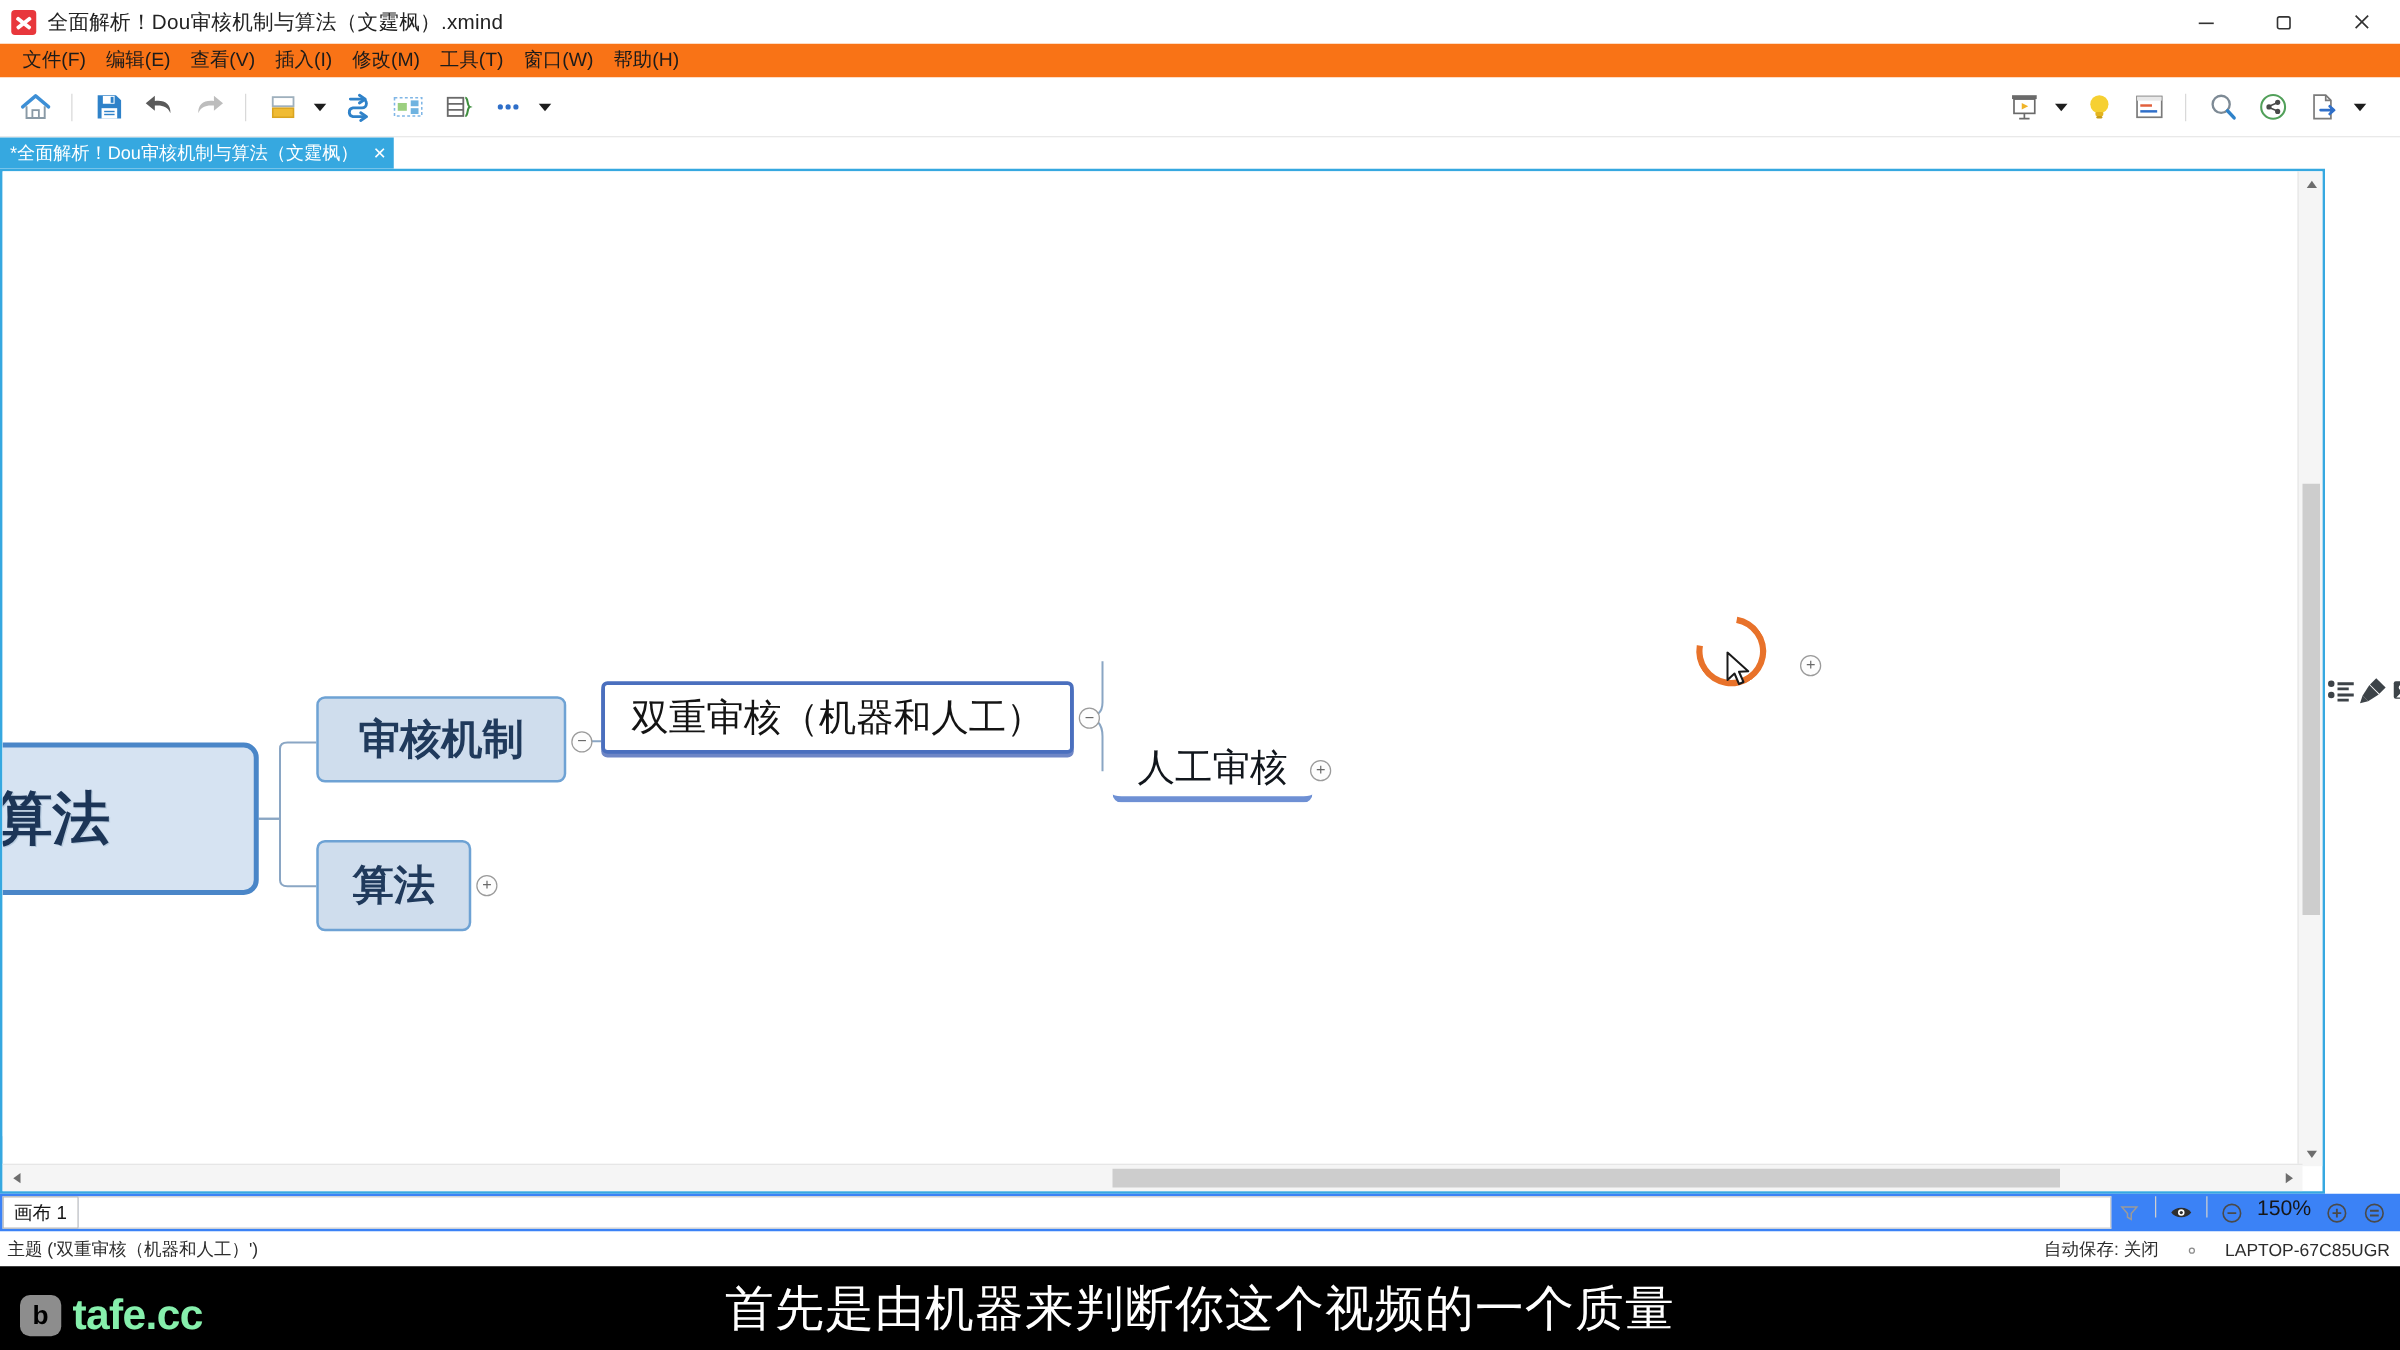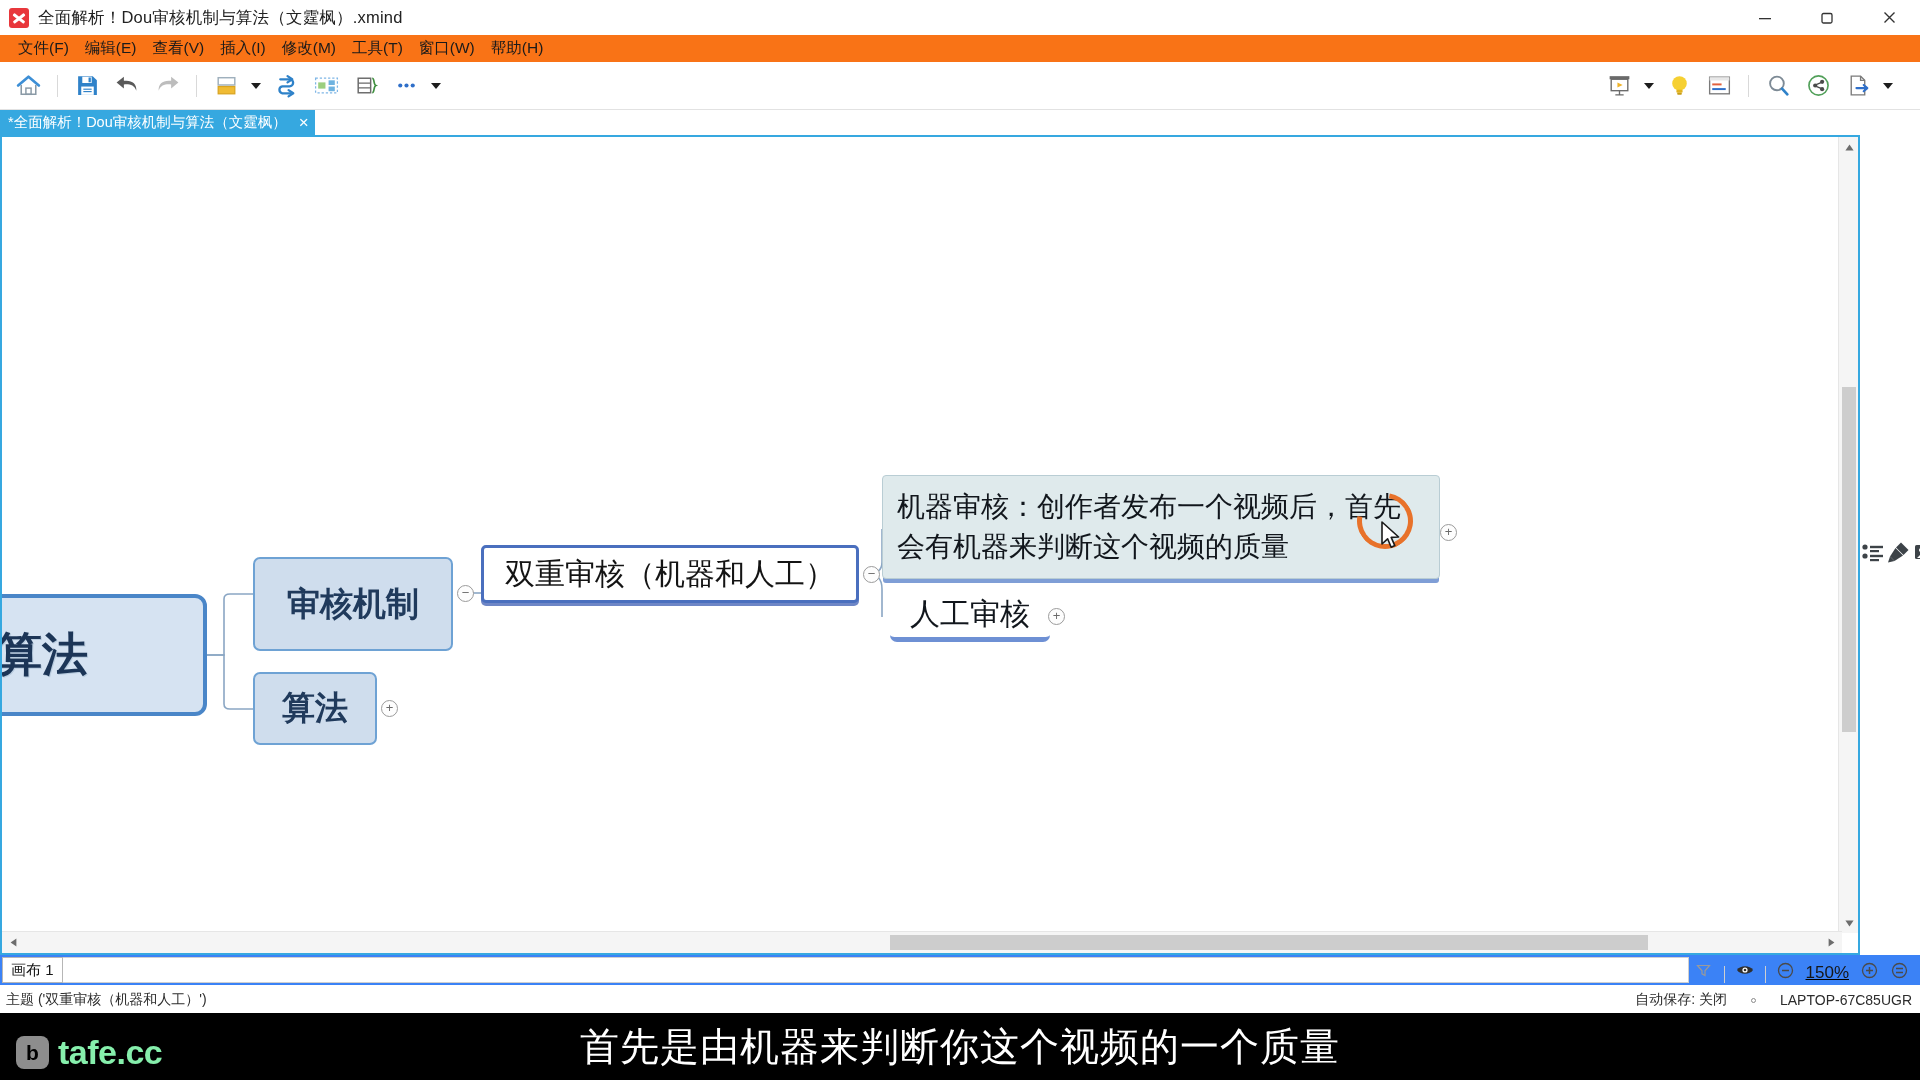--- a/index.html
+++ b/index.html
@@ -118,21 +118,21 @@
   }
   .root-node .nbox {
     width: 275px; height: 122px; background: #d6e3f2; border: 4px solid #4a86c8;
     font-size: 46px; font-weight: bold; color: #1c3557; border-radius: 12px;
     text-shadow: 1px 1px 0 #b9ccdf;
     justify-content: flex-start; padding-left: 14px;
   }
   
   .n-shenhe { left: 251px; top: 420px; }
   .n-shenhe .nbox {
-    width: 200px; height: 94px; background: #cfdded; border: 2.5px solid #6ea2d4;
+    width: 200px; height: 69px; background: #cfdded; border: 2.5px solid #6ea2d4;
     font-size: 33px; font-weight: bold; color: #203a5c;
   }
   .n-suanfa { left: 251px; top: 535px; }
   .n-suanfa .nbox {
     width: 124px; height: 73px; background: #cfdded; border: 2.5px solid #6ea2d4;
     font-size: 33px; font-weight: bold; color: #203a5c;
   }
   
   .n-shuang { left: 479px; top: 408px; }
   .n-shuang .nbox {
@@ -187,21 +187,21 @@
   .sheetbar {
     position: absolute; left: 0; top: 955px; width: 1920px; height: 30px;
     background: #3b82f6; display: flex; align-items: center;
   }
   .sheettab {
     height: 26px; min-width: 58px; border: 1px solid #b6b6b6; background: #fff;
     display: flex; align-items: center; padding: 0 8px; font-size: 15px; color: #161616;
     margin-left: 2px;
   }
   .sheetrest { flex: 1; height: 26px; border: 1px solid #cfcfcf; border-left: none; background: #fff; }
-  .statusright { display: flex; align-items: flex-end; gap: 0; padding-right: 6px; height: 26px; text-decoration: underline; }
+  .statusright { display: flex; align-items: flex-start; gap: 0; padding-right: 6px; height: 26px; }
   .sbtn { width: 30px; height: 26px; display: flex; align-items: center; justify-content: center; color: #3a3a3a; }
   .vsep { width: 1px; height: 17px; background: #cfcfcf; margin: 0 5px; }
   .zoomval { font-size: 17px; color: #161616; padding: 0 5px; }
 
   .infobar {
     position: absolute; left: 0; top: 987px; width: 1920px; height: 26px;
     background: #fff; display: flex; align-items: center; font-size: 14px; color: #2c2c2c;
   }
   .infobar .left { padding-left: 6px; }
   .infobar .right { margin-left: auto; padding-right: 8px; display: flex; align-items: center; gap: 24px; }
@@ -443,23 +443,20 @@
       <div class="node n-suanfa">
         <div class="nbox">算法</div>
       </div>
       <div class="toggle" style="left:379px; top:563px;">+</div>
 
       <div class="node n-shuang">
         <div class="nbox">双重审核（机器和人工）</div>
       </div>
       <div class="toggle" style="left:861px; top:429px;">−</div>
 
-      <div class="node n-jiqi">
-        <div class="nbox">机器审核：创作者发布一个视频后，首先会有机器来判断这个视频的质量</div>
-      </div>
       <div class="toggle" style="left:1438px; top:387px;">+</div>
 
       <div class="node n-rengong">
         <div class="nbox">人工审核</div>
       </div>
       <div class="toggle" style="left:1046px; top:471px;">+</div>
 
       <div class="circ-annot"></div>
 
       <div class="cursor">

